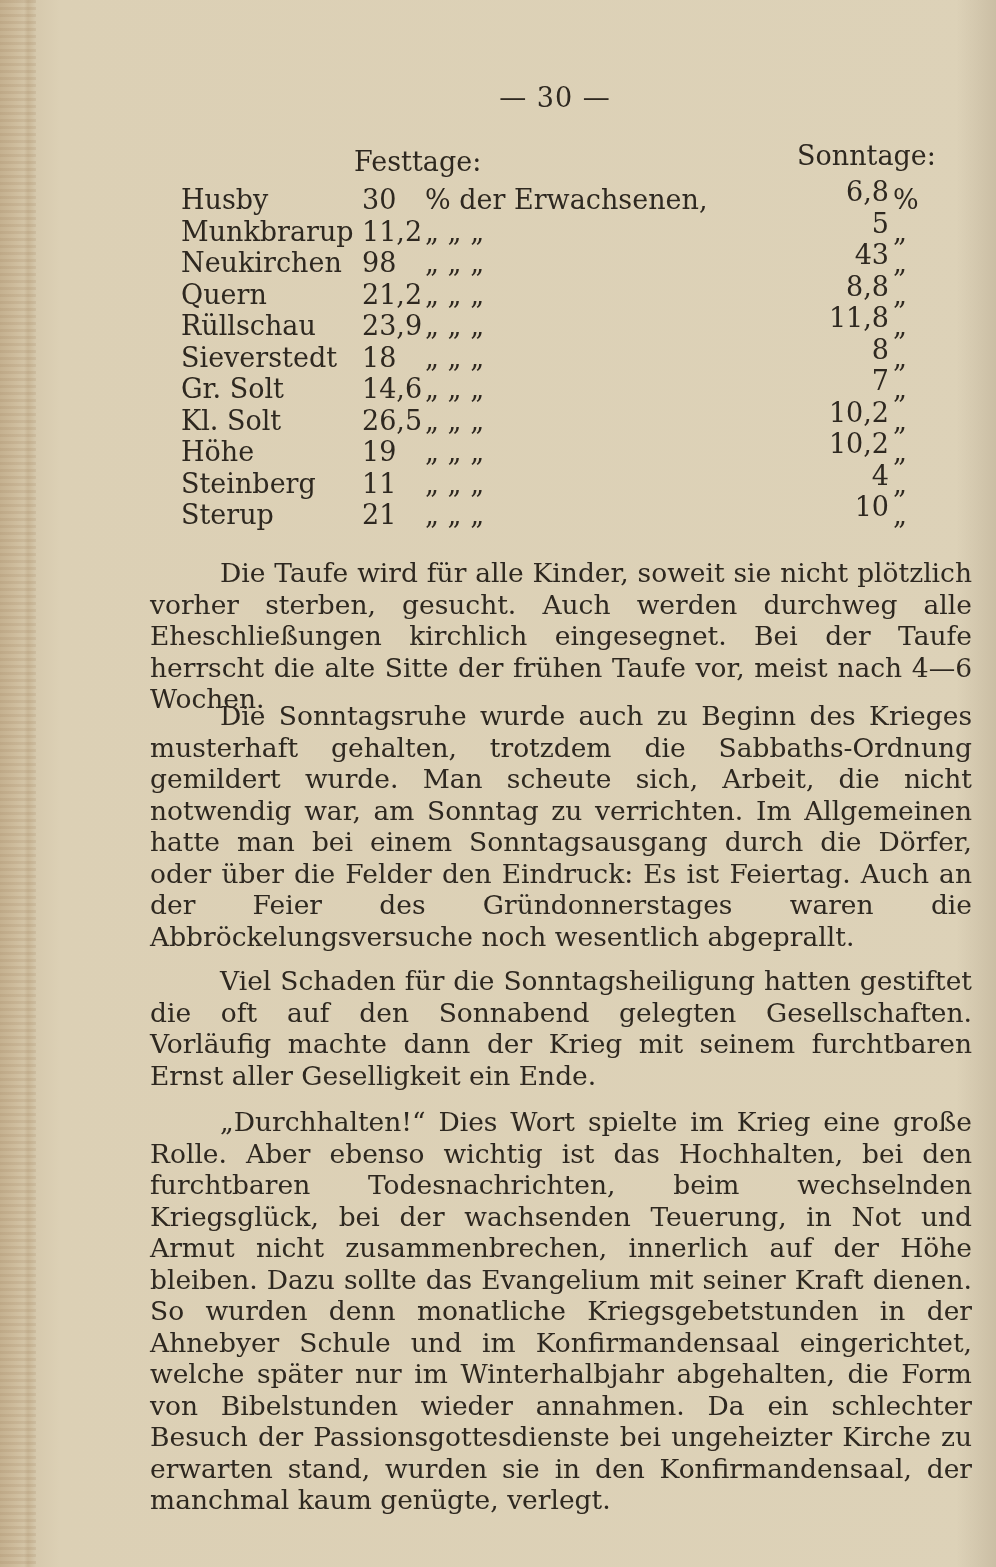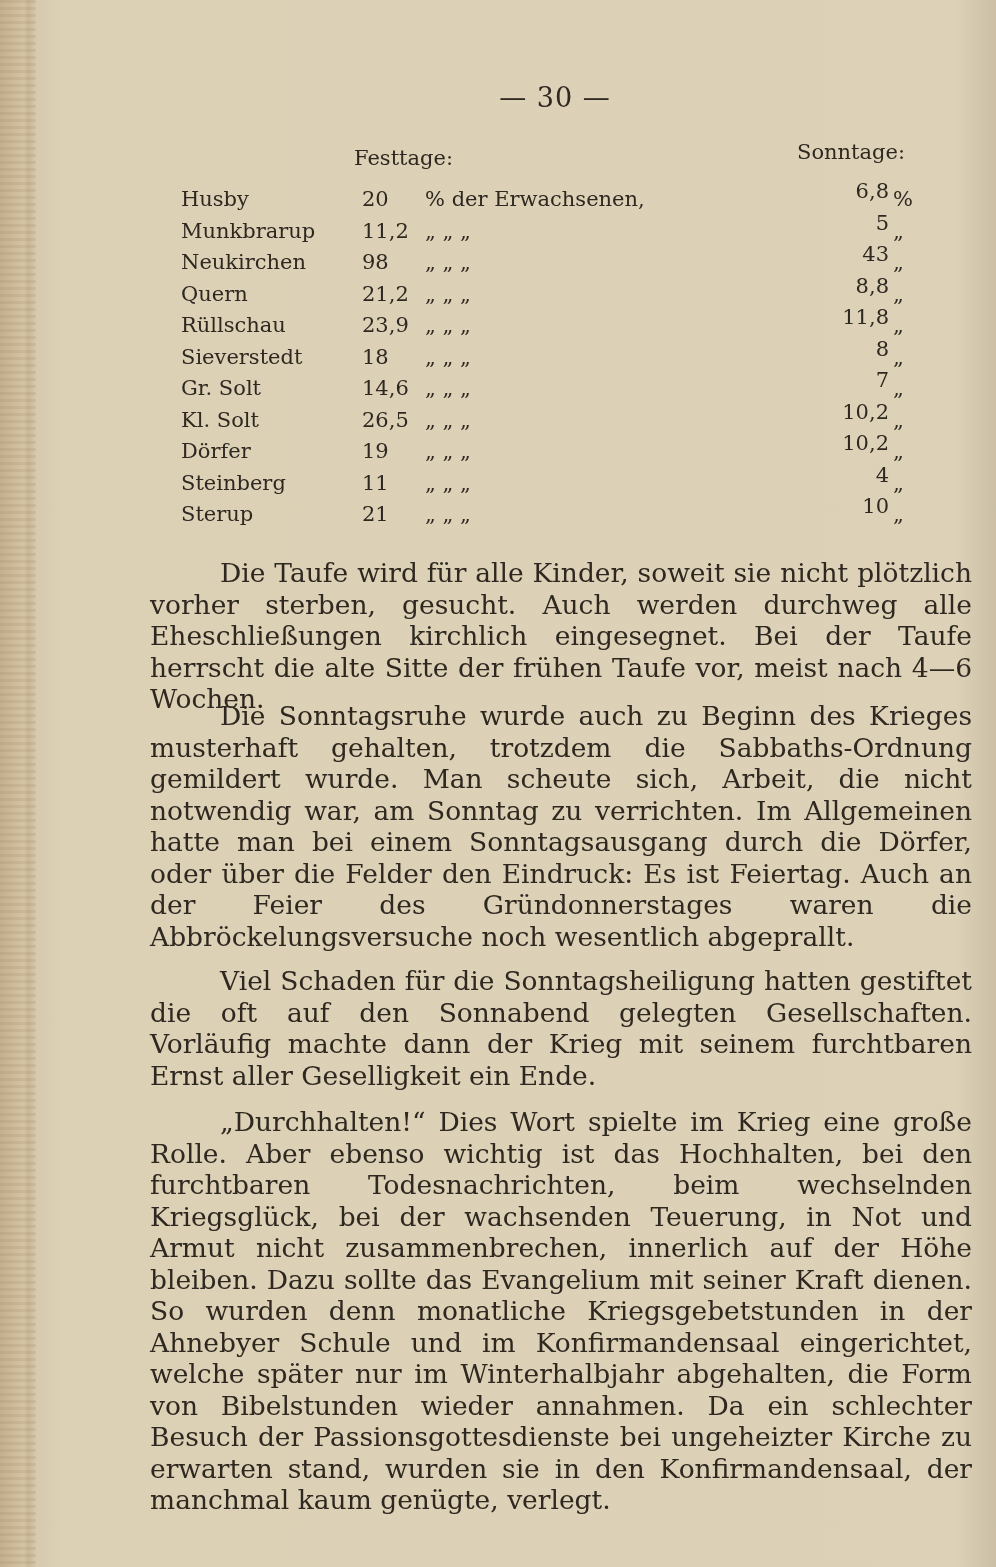--- a/index.html
+++ b/index.html
@@ -20,21 +20,21 @@
       background: repeating-linear-gradient(180deg, rgba(160,130,95,0.18) 0 3px, rgba(0,0,0,0) 3px 7px);
     }
     .page::after {
       content: ""; position: absolute; right: 0; top: 0; width: 40px; height: 100%;
       background: linear-gradient(90deg, rgba(0,0,0,0), rgba(120,100,75,0.18));
     }
     .page-number {
       position: absolute; top: 82px; left: 0; width: 1110px; text-align: center;
       font-size: 27px; letter-spacing: 1px;
     }
-    .stats { position: absolute; left: 172px; top: 140px; width: 780px; font-size: 21px; }
+    .stats { position: absolute; left: 172px; top: 140px; width: 780px; font-size: 27px; }
     .stats .head { position: relative; height: 44px; }
     .stats .head .h-fest { position: absolute; left: 182px; top: 6px; }
     .stats .head .h-sonn { position: absolute; left: 625px; top: 0px; text-align: center; }
     .stats .row { position: relative; height: 31.5px; line-height: 31.5px; margin-left: 9px; }
     .stats .row span { position: absolute; top: 0; }
     .c-place { left: 0; }
     .c-fest { left: 181px; }
     .c-unit { left: 244px; }
     .c-sonn { right: 63px; text-align: right; top: -8px !important; }
     .c-sunit { left: 712px; }
@@ -56,21 +56,21 @@
   <div class="page-number">— 30 —</div>
 
   <div class="stats">
     <div class="head">
       <span class="h-fest">Festtage:</span>
       <span class="h-sonn">Sonntage:</span>
     </div>
 
     <div class="row">
       <span class="c-place">Husby</span>
-      <span class="c-fest">20</span>
+      <span class="c-fest">30</span>
       <span class="c-unit">% der Erwachsenen,</span>
       <span class="c-sonn">6,8</span>
       <span class="c-sunit">%</span>
     </div>
     <div class="row">
       <span class="c-place">Munkbrarup</span>
       <span class="c-fest">11,2</span>
       <span class="c-unit">„   „        „</span>
       <span class="c-sonn">5</span>
       <span class="c-sunit">„</span>
@@ -111,21 +111,21 @@
       <span class="c-sunit">„</span>
     </div>
     <div class="row">
       <span class="c-place">Kl. Solt</span>
       <span class="c-fest">26,5</span>
       <span class="c-unit">„   „        „</span>
       <span class="c-sonn">10,2</span>
       <span class="c-sunit">„</span>
     </div>
     <div class="row">
-      <span class="c-place">Dörfer</span>
+      <span class="c-place">Höhe</span>
       <span class="c-fest">19</span>
       <span class="c-unit">„   „        „</span>
       <span class="c-sonn">10,2</span>
       <span class="c-sunit">„</span>
     </div>
     <div class="row">
       <span class="c-place">Steinberg</span>
       <span class="c-fest">11</span>
       <span class="c-unit">„   „        „</span>
       <span class="c-sonn">4</span>

